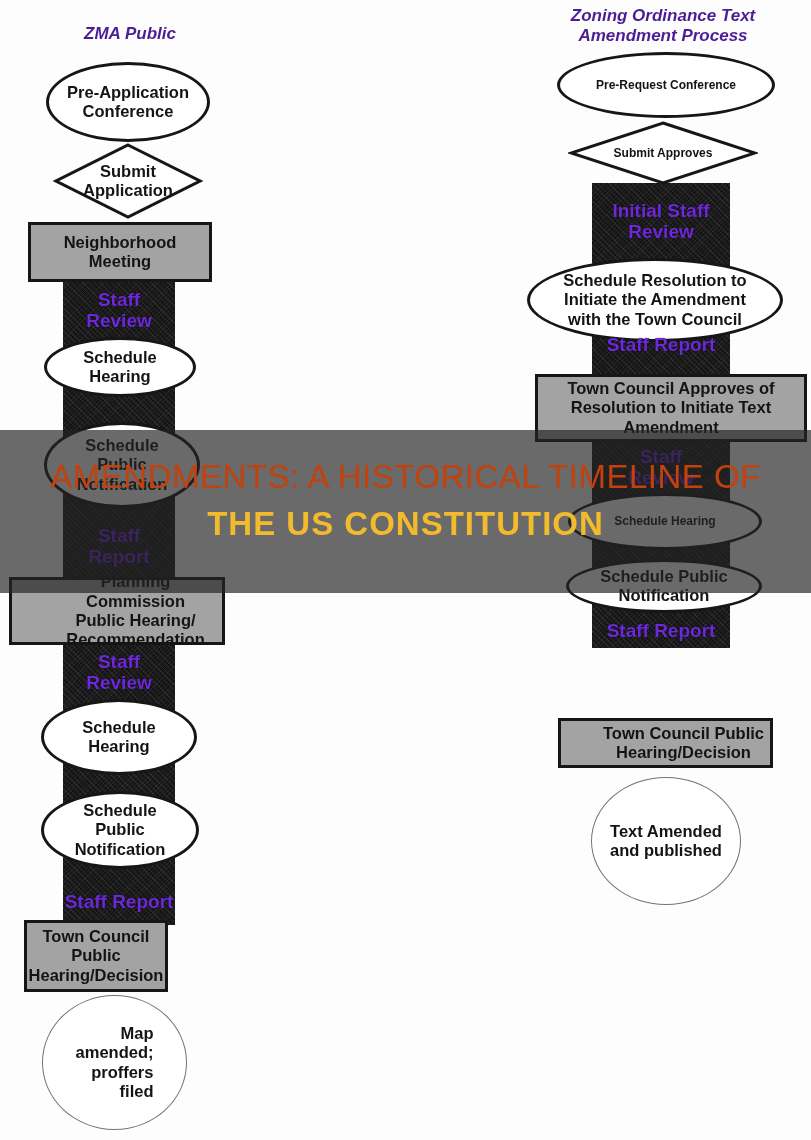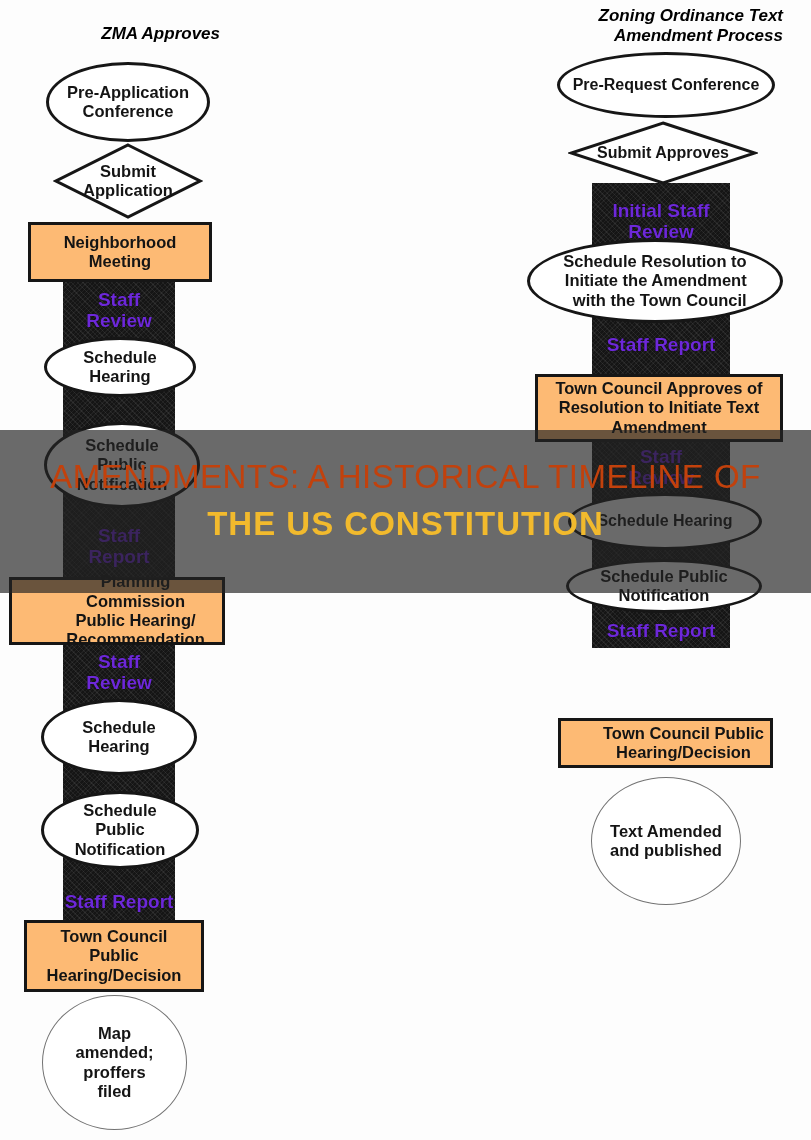--- a/index.html
+++ b/index.html
@@ -10,36 +10,36 @@
   
   .band{
     position:absolute;background-color:#151515;z-index:1;
     background-image:repeating-linear-gradient(45deg, rgba(255,255,255,0.07) 0 1px, transparent 1px 4px),
                      repeating-linear-gradient(-45deg, rgba(255,255,255,0.05) 0 1px, transparent 1px 3px);
   }
   .band-left{left:63px;top:281px;width:112px;height:644px;}
   .band-right{left:592px;top:183px;width:138px;height:465px;}
   
   .col-title{
-    position:absolute;z-index:3;text-align:right;color:#000000;
+    position:absolute;z-index:3;text-align:center;color:#4c1d95;
     font-style:italic;font-weight:700;font-size:17px;line-height:1.2;white-space:pre-line;
   }
   .left-title{left:40px;top:24px;width:180px;}
   .right-title{left:543px;top:6px;width:240px;}
   
   .node{
     position:absolute;z-index:2;display:flex;align-items:center;justify-content:center;
     box-sizing:border-box;text-align:center;
   }
   .node .lbl{
     font-weight:700;font-size:16.5px;line-height:1.18;color:#141414;
     white-space:pre-line;z-index:2;
   }
   .ellipse{background:#ffffff;border:3px solid #161616;border-radius:50%;}
-  .rect{background:#fdba74;border:3px solid #161616;}
+  .rect{background:#a3a3a3;border:3px solid #161616;}
   .circle{background:#ffffff;border:1px solid #737373;border-radius:50%;}
   .diamond{background:transparent;border:none;}
   .diamond svg{position:absolute;left:0;top:0;z-index:1;}
   
   .bandlabel{
     position:absolute;z-index:2;text-align:center;color:#6d28d9;
     font-weight:700;font-size:19px;line-height:1.12;white-space:pre-line;
     text-shadow:0 0 1px #000;
   }
   
@@ -48,31 +48,31 @@
     background:rgba(35,35,35,0.68);
     display:flex;flex-direction:column;align-items:center;
     padding-top:28px;box-sizing:border-box;gap:9px;
   }
   .banner-line1{
     font-size:33px;font-weight:400;color:#ffffff;letter-spacing:0.5px;white-space:nowrap;
   }
   .banner-line2{
     font-size:33px;font-weight:700;letter-spacing:1px;white-space:nowrap;
   }
-  .fs17 .lbl{font-size:16px;}
+  .fs17 .lbl{font-size:12px;}
 </style>
 </head>
 <body>
 
 <div class="stage">
 
   <div class="band band-left"></div>
   <div class="band band-right"></div>
 
-  <div class="col-title left-title">ZMA Approves</div>
+  <div class="col-title left-title">ZMA Public</div>
   <div class="col-title right-title">Zoning Ordinance Text
 Amendment Process</div>
 
   <div class="node diamond" style="left:53px;top:142px;width:150px;height:78px;">
     <svg width="150" height="78">
       <polygon points="75,3 147,39 75,75 3,39" fill="#ffffff" stroke="#161616" stroke-width="3"></polygon>
     </svg>
     <span class="lbl">Submit
 Application</span>
   </div>
@@ -119,55 +119,55 @@
   </div>
 
   <div class="node ellipse" style="left:41px;top:791px;width:158px;height:78px;">
     <span class="lbl">Schedule
 Public
 Notification</span>
   </div>
 
   <div class="bandlabel" style="left:50px;top:891px;width:138px;">Staff Report</div>
 
-  <div class="node rect" style="left:24px;top:920px;width:180px;height:72px;">
+  <div class="node rect" style="left:24px;top:920px;width:144px;height:72px;">
     <span class="lbl">Town Council
 Public
 Hearing/Decision</span>
   </div>
 
-  <div class="node circle" style="left:42px;top:995px;width:145px;height:135px;">
+  <div class="node circle" style="left:42px;top:995px;width:145px;height:135px;text-align:right;">
     <span class="lbl">Map
 amended;
 proffers
 filed</span>
   </div>
 
   <div class="node ellipse fs17" style="left:557px;top:52px;width:218px;height:66px;">
     <span class="lbl">Pre-Request Conference</span>
   </div>
 
   <div class="node diamond fs17" style="left:568px;top:120px;width:190px;height:66px;">
     <svg width="190" height="66">
       <polygon points="95,3 187,33 95,63 3,33" fill="#ffffff" stroke="#161616" stroke-width="3"></polygon>
     </svg>
     <span class="lbl">Submit Approves</span>
   </div>
 
   <div class="bandlabel" style="left:582px;top:200px;width:158px;">Initial Staff Review</div>
 
-  <div class="node ellipse" style="left:527px;top:239px;width:256px;height:84px;text-align:right;">
+  <div class="node ellipse" style="left:527px;top:258px;width:256px;height:84px;">
     <span class="lbl">Schedule Resolution to
 Initiate the Amendment
 with the Town Council</span>
   </div>
 
   <div class="bandlabel" style="left:592px;top:334px;width:138px;">Staff Report</div>
 
-  <div class="node rect" style="left:535px;top:374px;width:248px;height:68px;align-items:center;">
+  <div class="node rect" style="left:535px;top:374px;width:272px;height:68px;align-items:center;">
     <span class="lbl">Town Council Approves of
 Resolution to Initiate Text
 Amendment</span>
   </div>
 
   <div class="bandlabel" style="left:592px;top:446px;width:138px;">Staff
 Review</div>
 
   <div class="node ellipse fs17" style="left:568px;top:493px;width:194px;height:57px;">
     <span class="lbl">Schedule Hearing</span>

